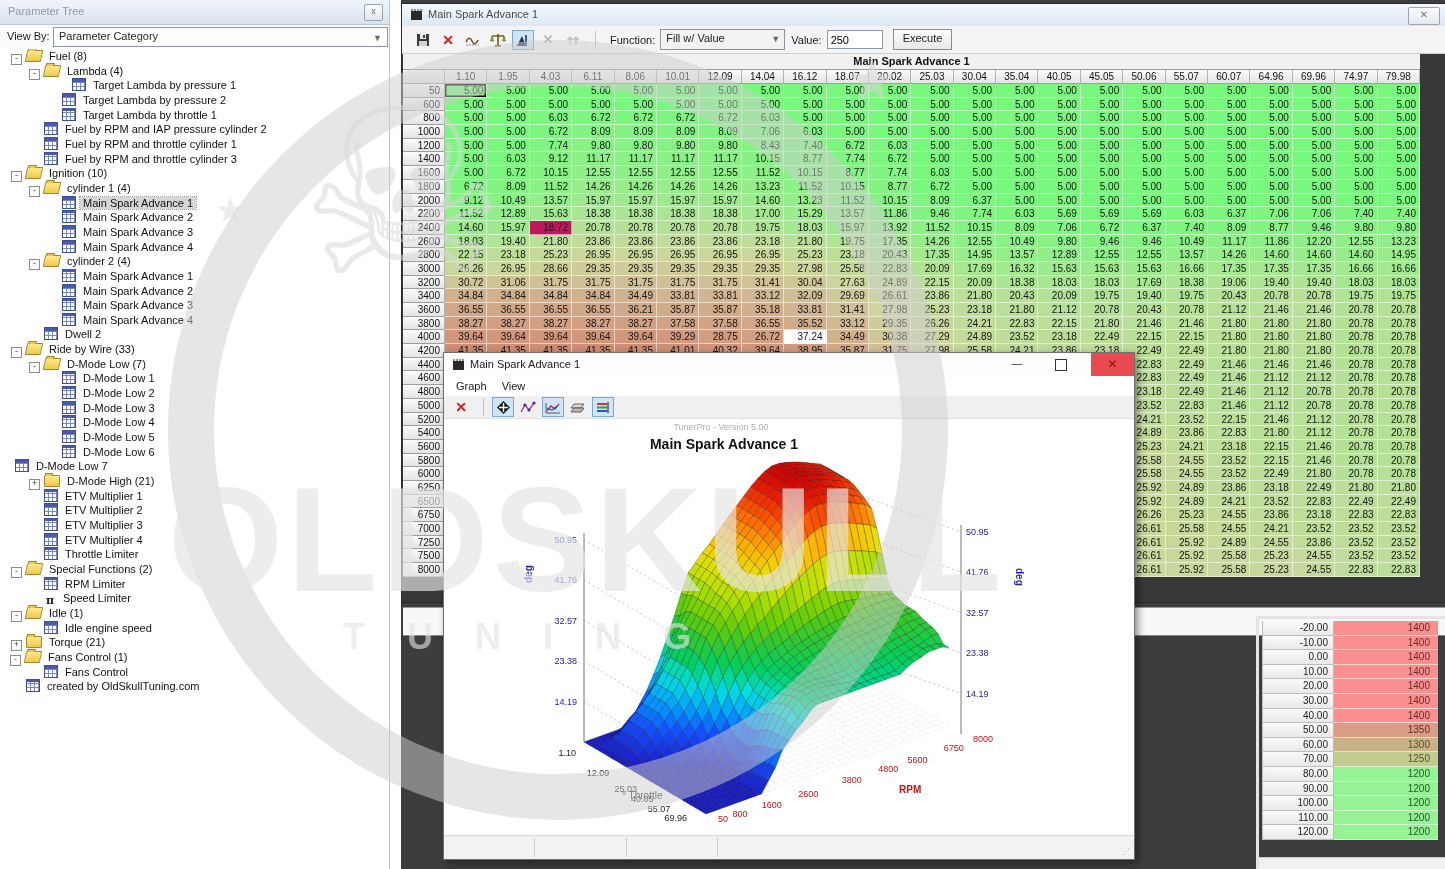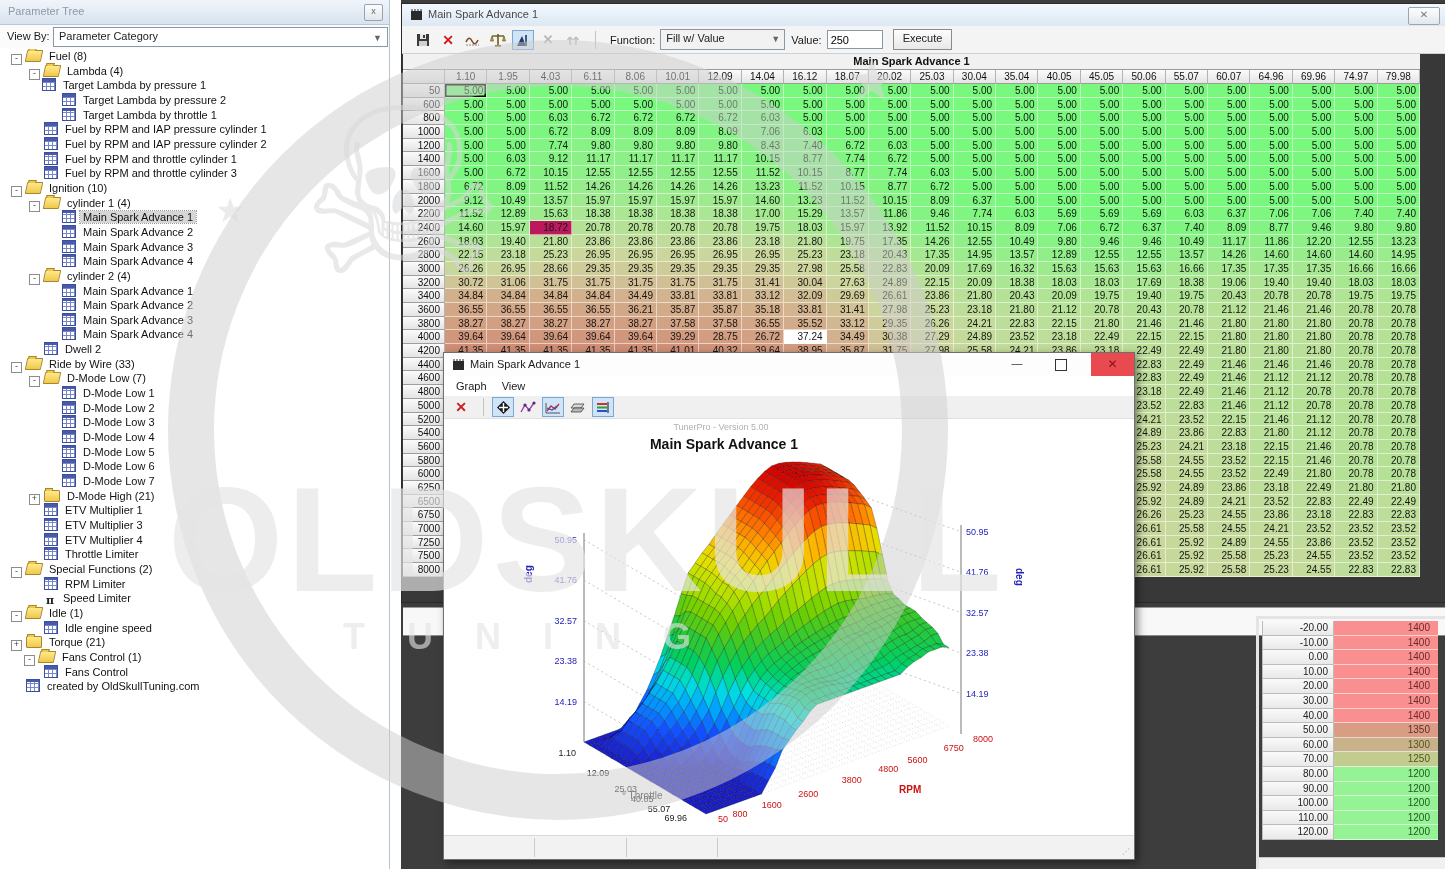--- a/index.html
+++ b/index.html
@@ -121,24 +121,23 @@
   <div id="pt-viewby">
     <span id="pt-viewby-label">View By:</span>
     <div id="pt-viewby-select">
       <span>Parameter Category</span>
       <span class="chev">▼</span>
     </div>
   </div>
   <div id="tree">
       <div class="trow" style="padding-left:11px"><span class="exp">-</span><span class="ticon fold open"></span><span class="lbl">Fuel (8)</span></div>
       <div class="trow" style="padding-left:29px"><span class="exp">-</span><span class="ticon fold open"></span><span class="lbl">Lambda (4)</span></div>
-      <div class="trow" style="padding-left:27px"><span style="display:inline-block;width:15px"></span><span class="ticon gicon"></span><span class="lbl">Target Lambda by pressure 1</span></div>
+      <div class="trow" style="padding-left:57px"><span style="display:inline-block;width:15px"></span><span class="ticon gicon"></span><span class="lbl">Target Lambda by pressure 1</span></div>
       <div class="trow" style="padding-left:47px"><span style="display:inline-block;width:15px"></span><span class="ticon gicon"></span><span class="lbl">Target Lambda by pressure 2</span></div>
       <div class="trow" style="padding-left:47px"><span style="display:inline-block;width:15px"></span><span class="ticon gicon"></span><span class="lbl">Target Lambda by throttle 1</span></div>
-      <div class="trow" style="padding-left:29px"><span style="display:inline-block;width:15px"></span><span class="ticon gicon"></span><span class="lbl">Fuel by RPM and IAP pressure cylinder 1</span></div>
       <div class="trow" style="padding-left:29px"><span style="display:inline-block;width:15px"></span><span class="ticon gicon"></span><span class="lbl">Fuel by RPM and IAP pressure cylinder 2</span></div>
       <div class="trow" style="padding-left:29px"><span style="display:inline-block;width:15px"></span><span class="ticon gicon"></span><span class="lbl">Fuel by RPM and throttle cylinder 1</span></div>
       <div class="trow" style="padding-left:29px"><span style="display:inline-block;width:15px"></span><span class="ticon gicon"></span><span class="lbl">Fuel by RPM and throttle cylinder 3</span></div>
       <div class="trow" style="padding-left:11px"><span class="exp">-</span><span class="ticon fold open"></span><span class="lbl">Ignition (10)</span></div>
       <div class="trow" style="padding-left:29px"><span class="exp">-</span><span class="ticon fold open"></span><span class="lbl">cylinder 1 (4)</span></div>
       <div class="trow" style="padding-left:47px"><span style="display:inline-block;width:15px"></span><span class="ticon gicon"></span><span class="lbl sel">Main Spark Advance 1</span></div>
       <div class="trow" style="padding-left:47px"><span style="display:inline-block;width:15px"></span><span class="ticon gicon"></span><span class="lbl">Main Spark Advance 2</span></div>
       <div class="trow" style="padding-left:47px"><span style="display:inline-block;width:15px"></span><span class="ticon gicon"></span><span class="lbl">Main Spark Advance 3</span></div>
       <div class="trow" style="padding-left:47px"><span style="display:inline-block;width:15px"></span><span class="ticon gicon"></span><span class="lbl">Main Spark Advance 4</span></div>
       <div class="trow" style="padding-left:29px"><span class="exp">-</span><span class="ticon fold open"></span><span class="lbl">cylinder 2 (4)</span></div>
@@ -148,33 +147,34 @@
       <div class="trow" style="padding-left:47px"><span style="display:inline-block;width:15px"></span><span class="ticon gicon"></span><span class="lbl">Main Spark Advance 4</span></div>
       <div class="trow" style="padding-left:29px"><span style="display:inline-block;width:15px"></span><span class="ticon gicon"></span><span class="lbl">Dwell 2</span></div>
       <div class="trow" style="padding-left:11px"><span class="exp">-</span><span class="ticon fold open"></span><span class="lbl">Ride by Wire (33)</span></div>
       <div class="trow" style="padding-left:29px"><span class="exp">-</span><span class="ticon fold open"></span><span class="lbl">D-Mode Low (7)</span></div>
       <div class="trow" style="padding-left:47px"><span style="display:inline-block;width:15px"></span><span class="ticon gicon"></span><span class="lbl">D-Mode Low 1</span></div>
       <div class="trow" style="padding-left:47px"><span style="display:inline-block;width:15px"></span><span class="ticon gicon"></span><span class="lbl">D-Mode Low 2</span></div>
       <div class="trow" style="padding-left:47px"><span style="display:inline-block;width:15px"></span><span class="ticon gicon"></span><span class="lbl">D-Mode Low 3</span></div>
       <div class="trow" style="padding-left:47px"><span style="display:inline-block;width:15px"></span><span class="ticon gicon"></span><span class="lbl">D-Mode Low 4</span></div>
       <div class="trow" style="padding-left:47px"><span style="display:inline-block;width:15px"></span><span class="ticon gicon"></span><span class="lbl">D-Mode Low 5</span></div>
       <div class="trow" style="padding-left:47px"><span style="display:inline-block;width:15px"></span><span class="ticon gicon"></span><span class="lbl">D-Mode Low 6</span></div>
-      <div class="trow" style="padding-left:47px"><span style="display:inline-block;width:15px"></span><span class="ticon gicon"></span><span class="lbl">D-Mode Low 7</span></div>
+      <div class="trow" style=""><span style="display:inline-block;width:15px"></span><span class="ticon gicon"></span><span class="lbl">D-Mode Low 7</span></div>
       <div class="trow" style="padding-left:29px"><span class="exp">+</span><span class="ticon fold"></span><span class="lbl">D-Mode High (21)</span></div>
       <div class="trow" style="padding-left:29px"><span style="display:inline-block;width:15px"></span><span class="ticon gicon"></span><span class="lbl">ETV Multiplier 1</span></div>
+      <div class="trow" style="padding-left:29px"><span style="display:inline-block;width:15px"></span><span class="ticon gicon"></span><span class="lbl">ETV Multiplier 2</span></div>
       <div class="trow" style="padding-left:29px"><span style="display:inline-block;width:15px"></span><span class="ticon gicon"></span><span class="lbl">ETV Multiplier 3</span></div>
       <div class="trow" style="padding-left:29px"><span style="display:inline-block;width:15px"></span><span class="ticon gicon"></span><span class="lbl">ETV Multiplier 4</span></div>
       <div class="trow" style="padding-left:29px"><span style="display:inline-block;width:15px"></span><span class="ticon gicon"></span><span class="lbl">Throttle Limiter</span></div>
       <div class="trow" style="padding-left:11px"><span class="exp">-</span><span class="ticon fold open"></span><span class="lbl">Special Functions (2)</span></div>
       <div class="trow" style="padding-left:29px"><span style="display:inline-block;width:15px"></span><span class="ticon gicon"></span><span class="lbl">RPM Limiter</span></div>
       <div class="trow" style="padding-left:29px"><span style="display:inline-block;width:15px"></span><span class="ticon piicon">π</span><span class="lbl">Speed Limiter</span></div>
       <div class="trow" style="padding-left:11px"><span class="exp">-</span><span class="ticon fold open"></span><span class="lbl">Idle (1)</span></div>
       <div class="trow" style="padding-left:29px"><span style="display:inline-block;width:15px"></span><span class="ticon gicon"></span><span class="lbl">Idle engine speed</span></div>
       <div class="trow" style="padding-left:11px"><span class="exp">+</span><span class="ticon fold"></span><span class="lbl">Torque (21)</span></div>
-      <div class="trow" style="padding-left:24px"><span class="exp">-</span><span class="ticon fold open"></span><span class="lbl">Fans Control (1)</span></div>
+      <div class="trow" style="padding-left:10px"><span class="exp">-</span><span class="ticon fold open"></span><span class="lbl">Fans Control (1)</span></div>
       <div class="trow" style="padding-left:29px"><span style="display:inline-block;width:15px"></span><span class="ticon gicon"></span><span class="lbl">Fans Control</span></div>
       <div class="trow" style="padding-left:11px"><span style="display:inline-block;width:15px"></span><span class="ticon gicon"></span><span class="lbl">created by OldSkullTuning.com</span></div>
     </div>
 </div>
 <div id="splitter" class="abs"></div>
 
 <div id="strip-window" class="abs"></div>
 <div id="idle-window" class="abs">
   <div id="idle-table">
       <div class="irow">

